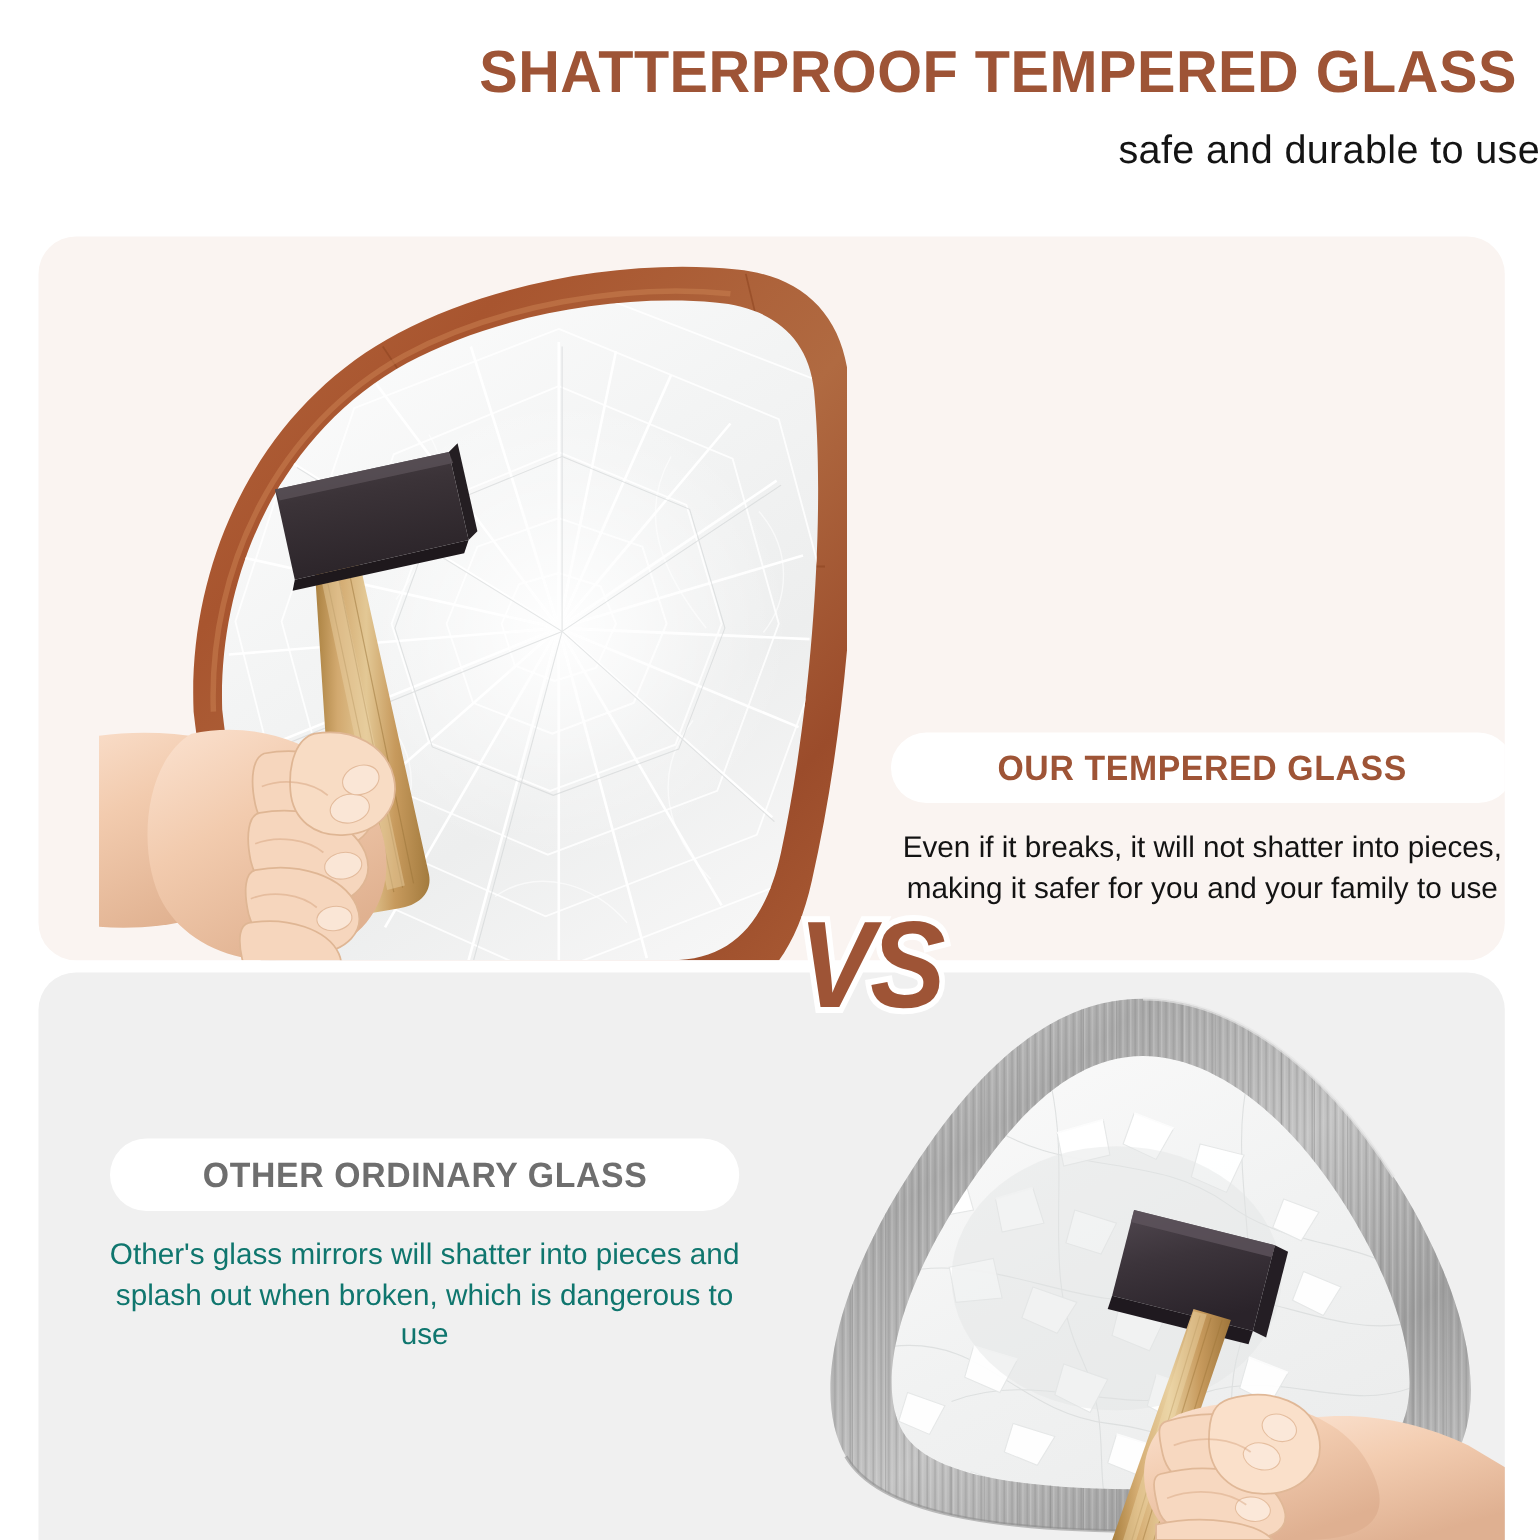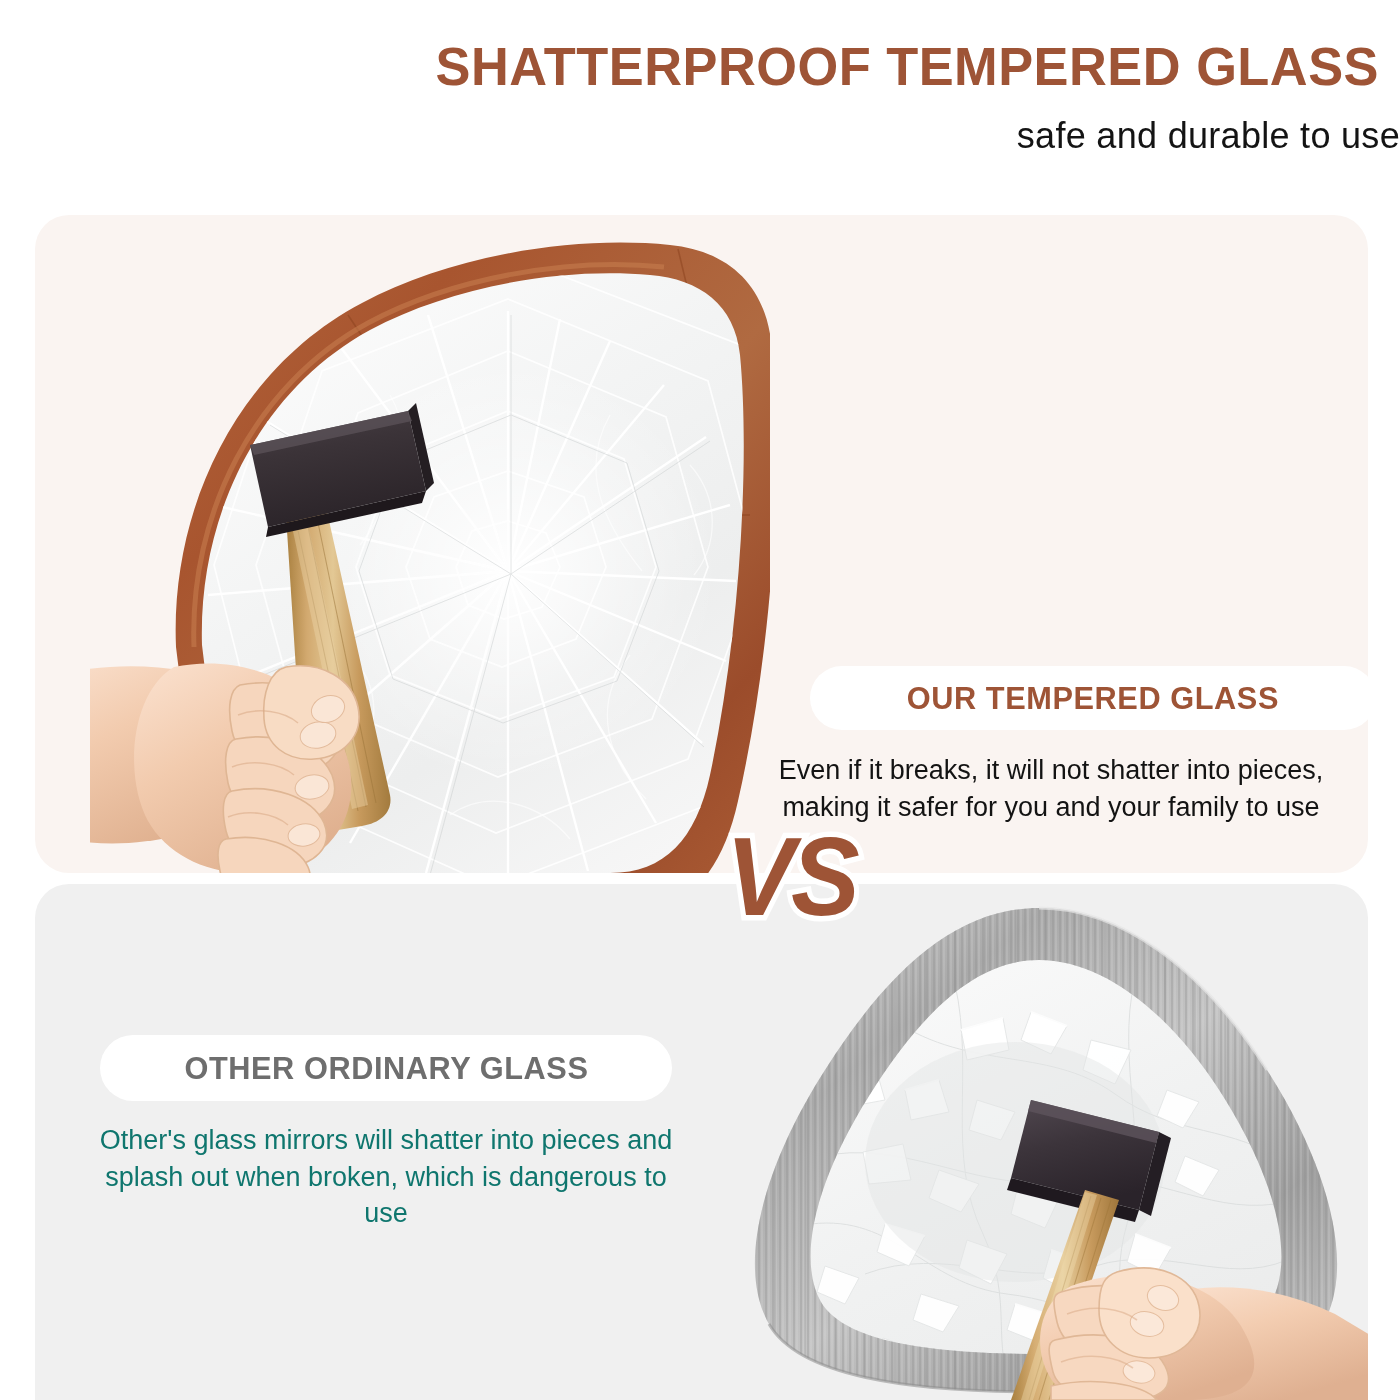--- a/index.html
+++ b/index.html
@@ -74,21 +74,21 @@
   .pill-ordinary .pill-label { color:#6E6E6E; }
 
   
   .body-copy {
     position:absolute;
     text-align:center;
     font-size:27px;
     line-height:1.36;
   }
   .copy-tempered {
-    left:736px; top:537px;
+    left:778px; top:537px;
     width:560px;
     color:#131313;
   }
   .copy-ordinary {
     left:98px; top:1122px;
     width:576px;
     color:#0f766e;
   }
 
   

